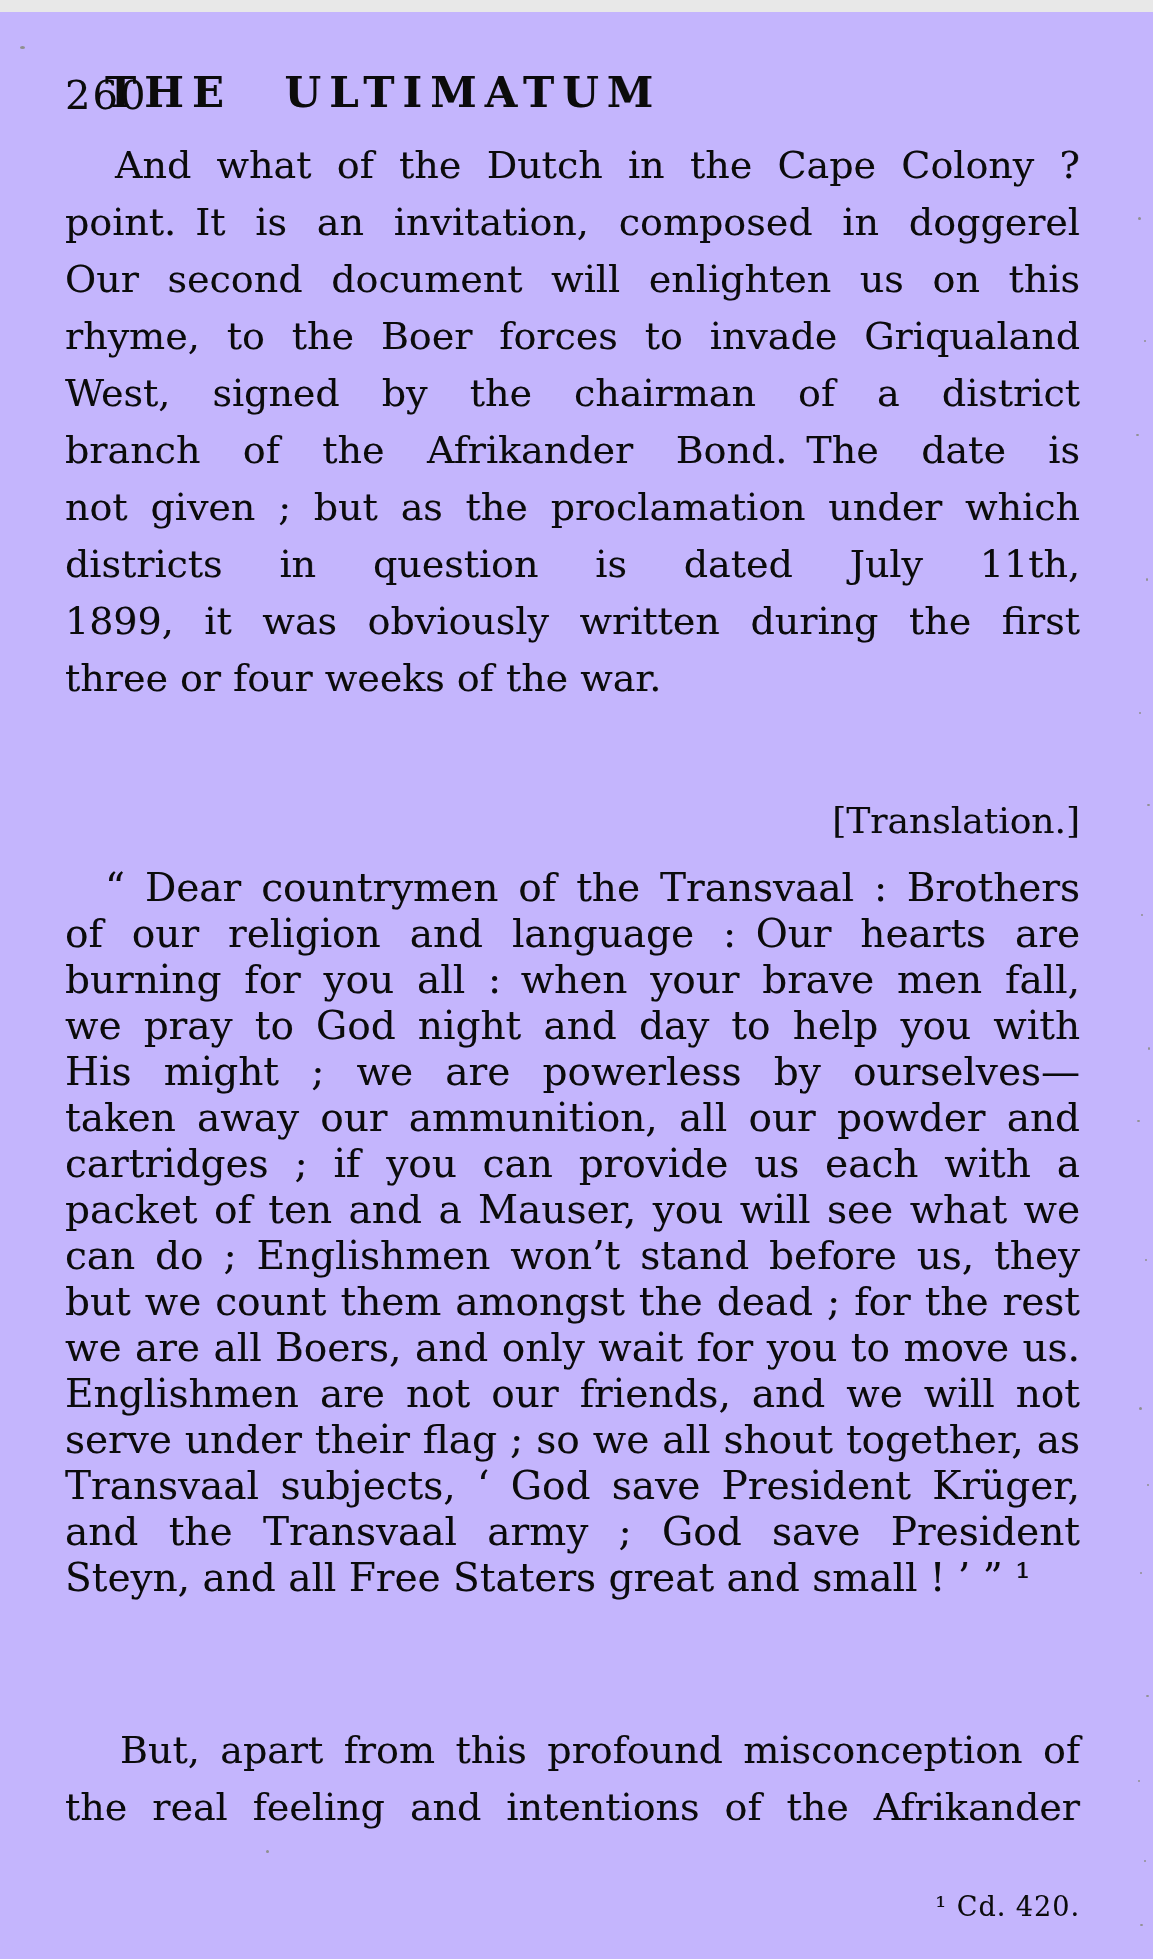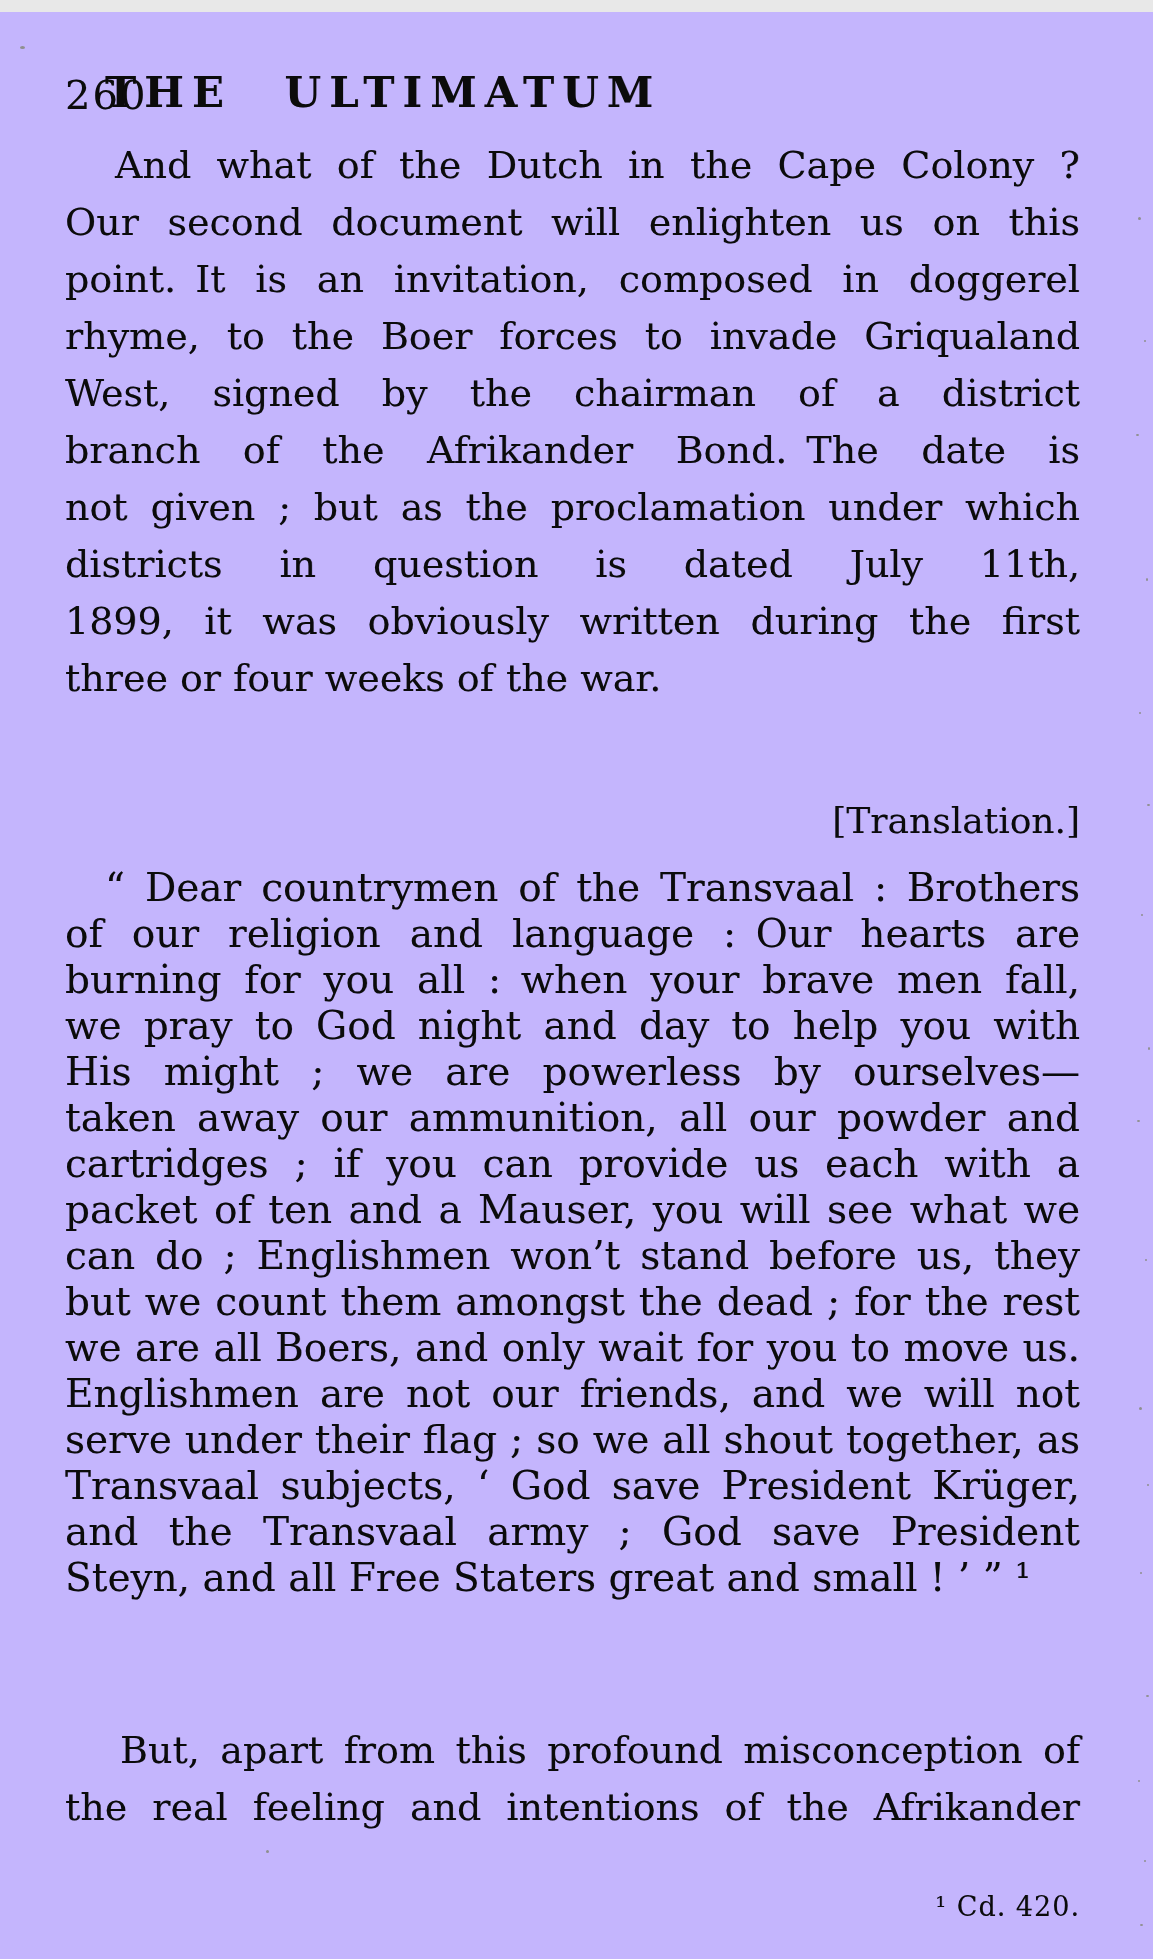--- a/index.html
+++ b/index.html
@@ -67,22 +67,22 @@
 
 <div class="page">
 
   <div class="col header">
     <span class="page-number">260</span>
     <div class="running-title">THE ULTIMATUM</div>
   </div>
 
   <div class="col block p-intro">
       <div class="line first">And what of the Dutch in the Cape Colony ?</div>
+      <div class="line">point. It is an invitation, composed in doggerel</div>
       <div class="line">Our second document will enlighten us on this</div>
-      <div class="line">point. It is an invitation, composed in doggerel</div>
       <div class="line">rhyme, to the Boer forces to invade Griqualand</div>
       <div class="line">West, signed by the chairman of a district</div>
       <div class="line">branch of the Afrikander Bond. The date is</div>
       <div class="line">not given ; but as the proclamation under which</div>
       <div class="line">districts in question is dated July 11th,</div>
       <div class="line">1899, it was obviously written during the first</div>
       <div class="line last">three or four weeks of the war.</div>
     </div>
 
   <div class="col translation-heading">[Translation.]</div>

